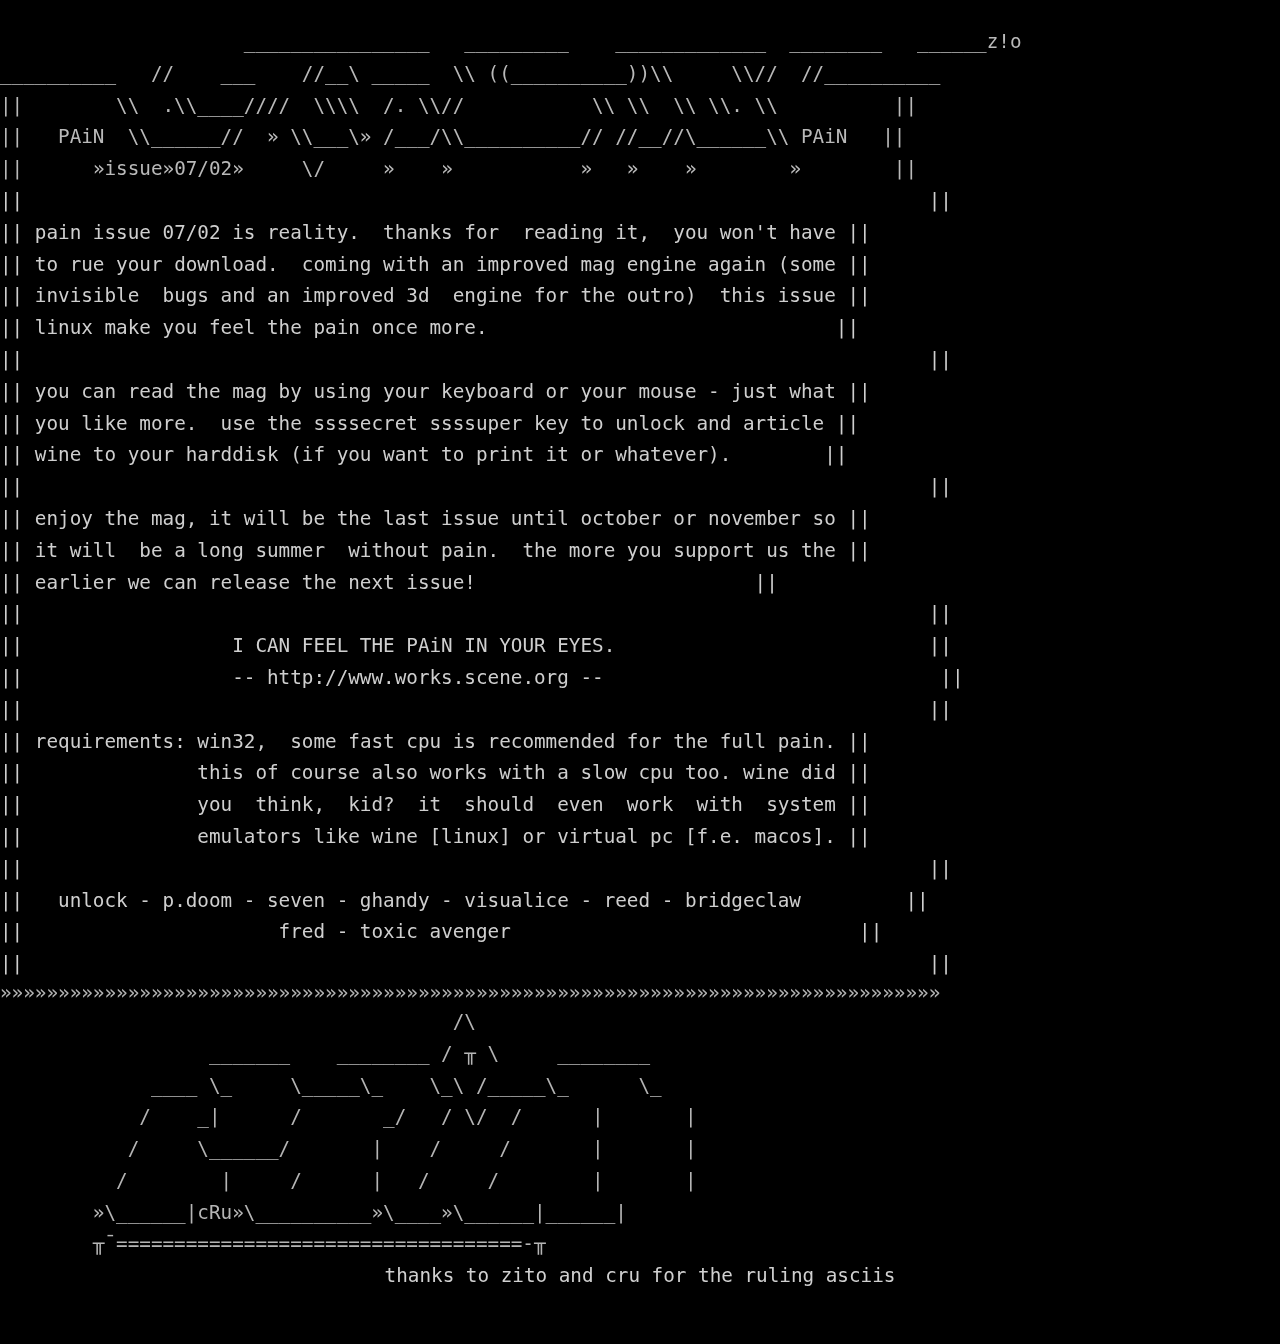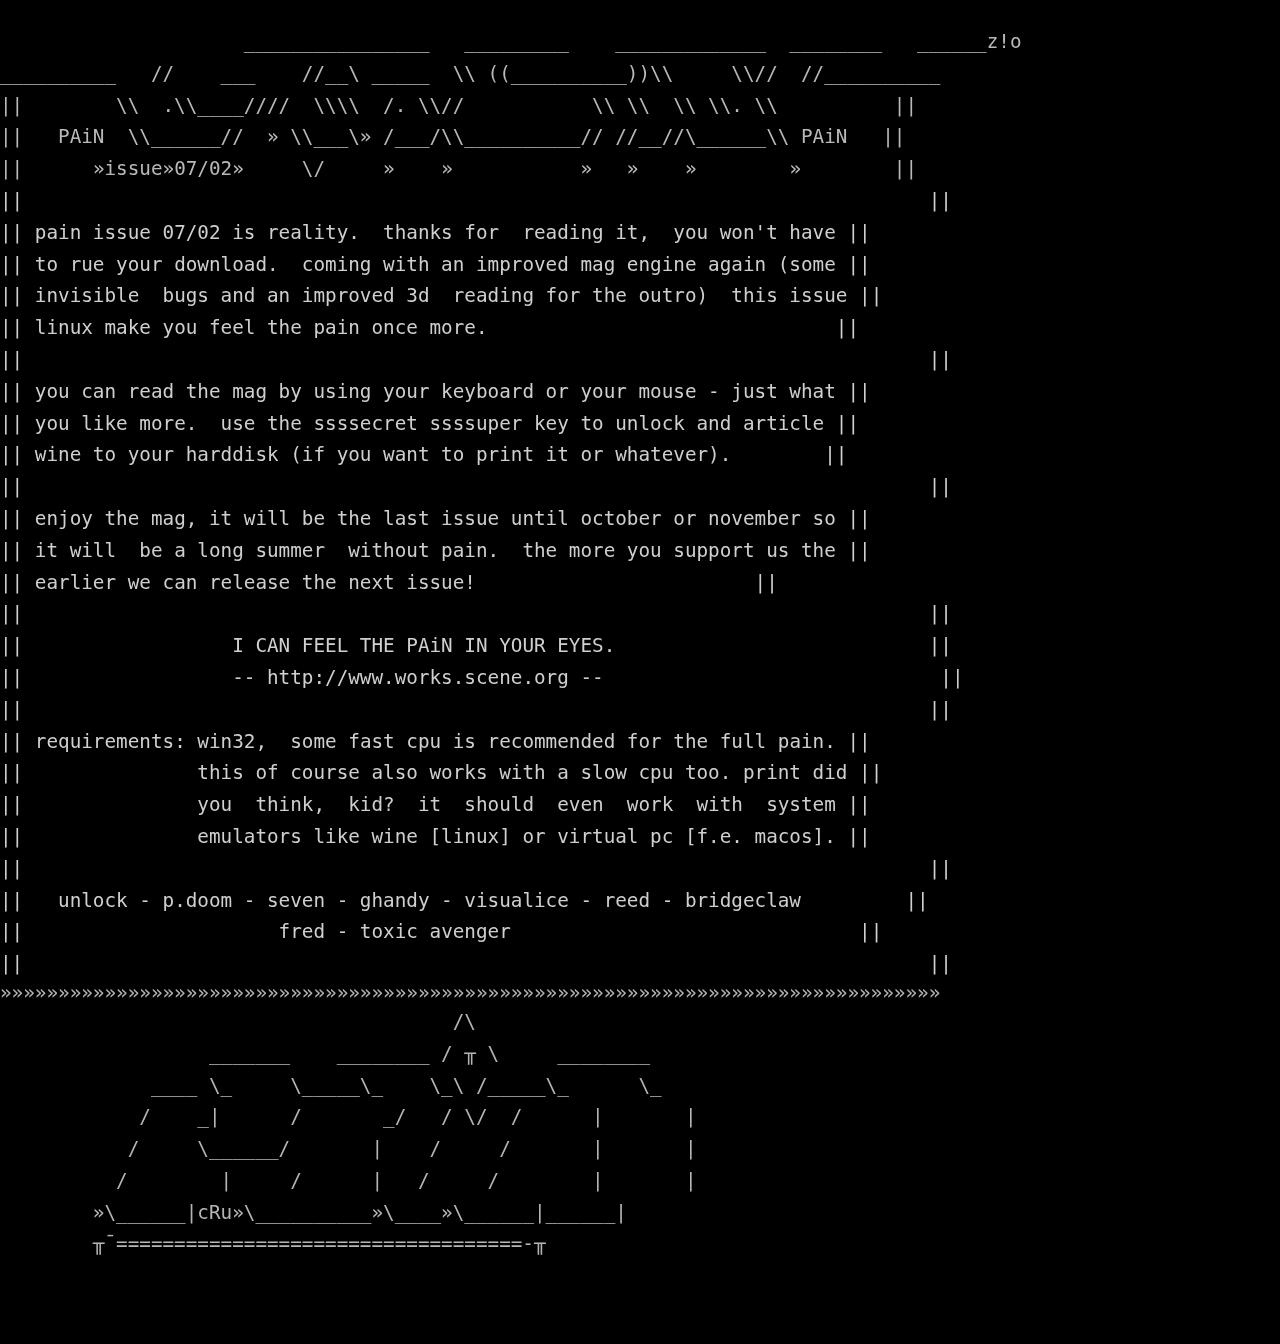--- a/index.html
+++ b/index.html
@@ -65,48 +65,49 @@
 
   <pre class="logo">                     ________________   _________    _____________  ________   ______<span>z!o</span>
 __________   //    ___    //__\ _____  \\ ((__________))\\     \\//  //__________
 ||        \\  .\\____////  \\\\  /. \\//           \\ \\  \\ \\. \\          ||
 ||   <span>PAiN</span>  \\______//  » \\___\» /___/\\__________// //__//\______\\ <span>PAiN</span>   ||
 ||      <span>»issue»07/02»</span>     \/     »    »           »   »    »        »        ||</pre>
 
   <pre class="body-text">||                                                                              ||
 || <span>pain issue 07/02 is reality.  thanks for  reading it,  you won't have</span> ||
 || <span>to rue your download.  coming with an improved mag engine again (some</span> ||
-|| <span>invisible  bugs and an improved 3d  reading for the outro)  this issue</span> ||
+|| <span>invisible  bugs and an improved 3d  engine for the outro)  this issue</span> ||
 || <span>linux make you feel the pain once more.</span>                              ||
 ||                                                                              ||
 || <span>you can read the mag by using your keyboard or your mouse - just what</span> ||
 || <span>you like more.  use the ssssecret ssssuper key to unlock and article</span> ||
 || <span>wine to your harddisk (if you want to print it or whatever).</span>        ||
 ||                                                                              ||
 || <span>enjoy the mag, it will be the last issue until october or november so</span> ||
 || <span>it will  be a long summer  without pain.  the more you support us the</span> ||
 || <span>earlier we can release the next issue!</span>                        ||
 ||                                                                              ||
 ||                  <span>I CAN FEEL THE PAiN IN YOUR EYES.</span>                           ||
 ||                  <span>-- http://www.works.scene.org --</span>                             ||
 ||                                                                              ||
 || <span>requirements:</span> <span>win32,  some fast cpu is recommended for the full pain.</span> ||
-||               <span>this of course also works with a slow cpu too. print did</span> ||
+||               <span>this of course also works with a slow cpu too. wine did</span> ||
 ||               <span>you  think,  kid?  it  should  even  work  with  system</span> ||
 ||               <span>emulators like wine [linux] or virtual pc [f.e. macos].</span> ||
 ||                                                                              ||
 ||   <span>unlock - p.doom - seven - ghandy - visualice - reed - bridgeclaw</span>         ||
 ||                      <span>fred - toxic avenger</span>                              ||
 ||                                                                              ||</pre>
 
   <pre class="divider">»»»»»»»»»»»»»»»»»»»»»»»»»»»»»»»»»»»»»»»»»»»»»»»»»»»»»»»»»»»»»»»»»»»»»»»»»»»»»»»»»</pre>
 
   <pre class="bottom-art">                                       /\
                   _______    ________ / ╥ \     ________
              ____ \_     \_____\_    \_\ /_____\_      \_
             /    _|      /       _/   / \/  /      |       |
            /     \______/       |    /     /       |       |
           /        |     /      |   /     /        |       |
         »\______<span>|cRu»</span>\__________»\____»\______|______|
         ╥¯===================================-╥</pre>
 
+  <pre class="credit">thanks to zito and cru for the ruling asciis</pre>
 
 </div>
 
 </body></html>

